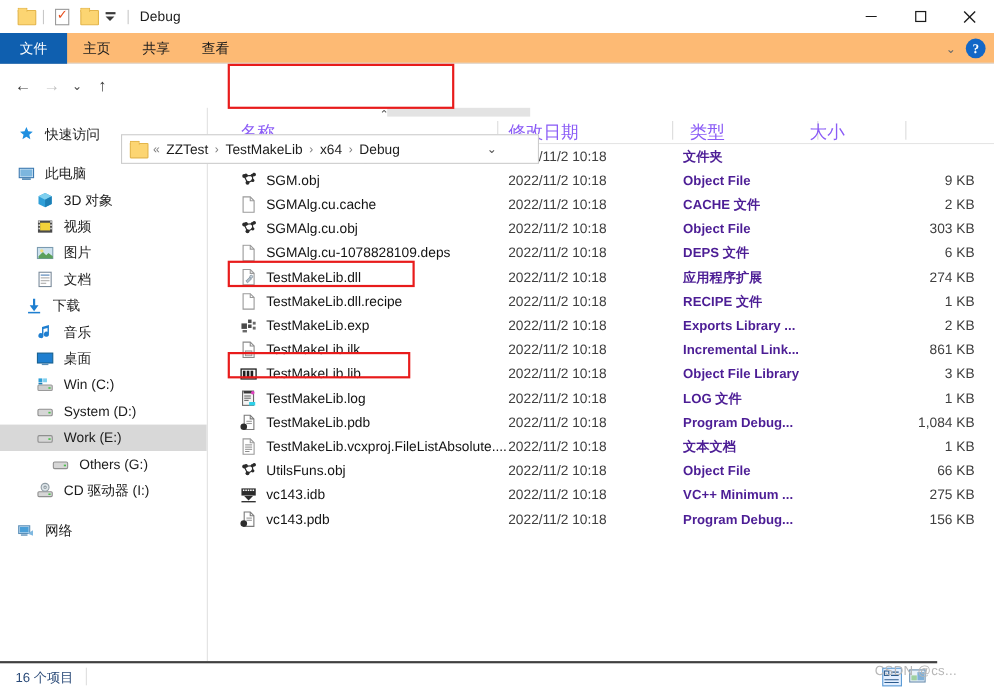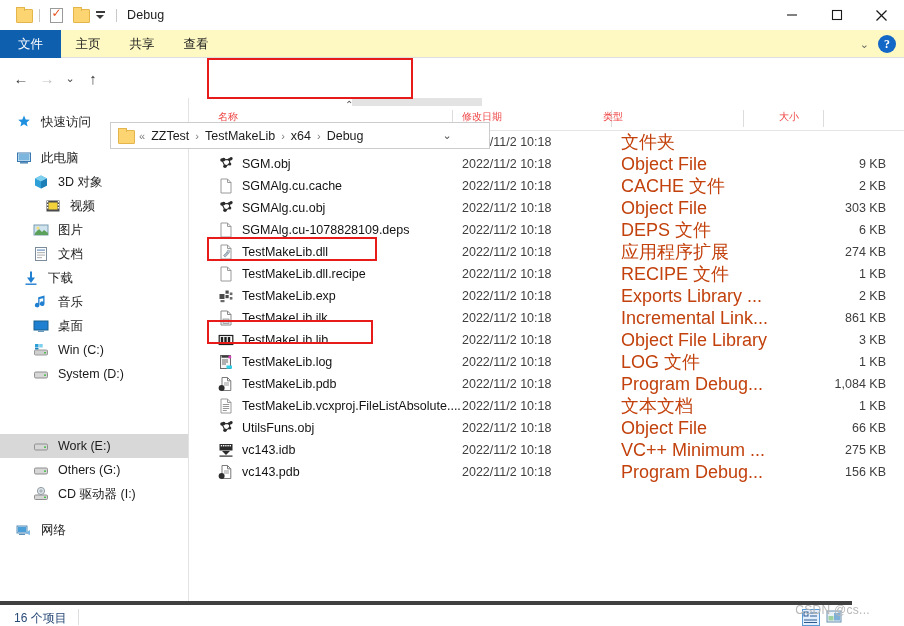--- a/index.html
+++ b/index.html
@@ -46,21 +46,21 @@
   .win-title {
     font-size:12.5px; color:#1c1c1c; margin-left:3px; letter-spacing:.1px;
   }
   .wincontrols { position:absolute; right:0; top:0; display:flex; height:30px; }
   .wc { width:45px; height:30px; display:flex; align-items:center; justify-content:center; }
   .wc svg { display:block; }
 
   
   .ribbon {
     position:absolute; left:0; top:30px; width:904px; height:28px;
-    background:#fef9c3; border-bottom:1px solid #dedede;font-family:Liberation Serif, serif;
+    background:#fdba74; border-bottom:1px solid #dedede;font-family:Liberation Serif, serif;
   }
   .tabs { display:flex; height:28px; align-items:stretch; }
   .tab {
     display:flex; align-items:center; justify-content:center;
     font-size:12.5px; color:#1c1c1c; padding:0 13px; min-width:54px;
   }
   .tab.file { background:#0f5faf; color:#fff; font-size:12.5px; padding:0 18px; }
   .ribbon-right { position:absolute; right:8px; top:2px; display:flex; align-items:center; gap:9px; height:24px;}
   .chev-sm { color:#6a6a6a; font-size:11px; }
   .help-btn {
@@ -93,49 +93,49 @@
   }
   .search-ph { font-size:12.5px; color:#4a4a4a; }
 
   
   .navpane {
     position:absolute; left:0; top:98px; width:189px; height:503px;
     background:#fff; border-right:1px solid #e2e2e2; overflow:hidden;
   }
   .nav-item { height:24px; display:flex; align-items:center; font-size:12.5px; color:#1b1b1b; }
   .nav-item .ic { width:20px; display:flex; align-items:center; justify-content:center; margin-right:7px; }
-  .nav-item.sel { background:#d8d8d8;margin-top:48px; }
+  .nav-item.sel { background:#d8d8d8; }
   .nav-gap { height:12px; }
 
   
   .listarea { position:absolute; left:206px; top:98px; width:698px; height:503px; background:#fff; }
   .hdr-topstrip { position:absolute; left:146px; top:0px; width:130px; height:8px; background:#e3e3e3; }
   .colhdr {
     position:absolute; left:0; top:8px; width:698px; height:25px;
     border-bottom:1px solid #e5e5e5; display:flex; align-items:center;
   }
-  .ch { font-size:10px; color:#ef4444; position:absolute; top:4px; }
+  .ch { font-size:16px; color:#8b5cf6; position:absolute; top:4px; }
   .ch-div { position:absolute; top:4px; width:1px; height:17px; background:#dcdcdc; }
   .sortmark { position:absolute; left:139px; top:-7px; font-size:10px; color:#555; }
 
   .rows { position:absolute; left:0; top:33px; width:698px; }
   .row { height:22px; display:flex; align-items:center; position:relative; }
   .c-name { position:absolute; left:12px; display:flex; align-items:center; gap:8px; }
   .c-name .label { font-size:12.5px; color:#131313; white-space:nowrap; }
   .c-date { position:absolute; left:256px; font-size:12.5px; color:#3e3e3e; white-space:nowrap;}
-  .c-type { position:absolute; left:415px; font-size:18px; color:#c2410c; white-space:nowrap;}
+  .c-type { position:absolute; left:415px; font-size:12px; color:#4c1d95; white-space:nowrap;font-weight:bold;}
   .c-size { position:absolute; left:610px; width:70px; text-align:right; font-size:12.5px; color:#3e3e3e; }
 
   
   .ic16 { width:16px; height:16px; position:relative; flex:0 0 16px; }
 
   
   .statusbar {
     position:absolute; left:0; top:601px; width:852px; height:25px;
-    border-top:4px solid #404040; background:#fff;
+    border-top:2px solid #404040; background:#fff;
   }
   .status-txt { position:absolute; left:14px; top:5px; font-size:12px; color:#2a4a78; }
   .status-div { position:absolute; left:78px; top:4px; width:1px; height:16px; background:#dedede; }
   .viewmodes { position:absolute; right:8px; top:4px; display:flex; gap:6px; align-items:center; }
   .vm { width:18px; height:17px; position:relative; }
   .vm.active { border:1px solid #5b9bd5; background:#e3efff; }
   .watermark {
     position:absolute; right:34px; top:603px; font-size:12px; color:#b6b6b6;
     letter-spacing:.3px; white-space:nowrap;
   }
@@ -260,21 +260,21 @@
       <div class="nav-item" style="padding-left:31px">
       <span class="ic">
           <svg width="16" height="16" viewBox="0 0 16 16">
             <path d="M8 1.5l6 3v7l-6 3-6-3v-7z" fill="#2f9fd8"></path>
             <path d="M8 1.5l6 3-6 3-6-3z" fill="#7fd0ef"></path>
             <path d="M8 7.5v7l6-3v-7z" fill="#1d7fb5"></path>
           </svg>
         </span>
       <span>3D 对象</span>
     </div>
-      <div class="nav-item" style="padding-left:43px">
+      <div class="nav-item" style="padding-left:31px">
       <span class="ic">
           <svg width="16" height="16" viewBox="0 0 16 16">
             <rect x="1.5" y="2.5" width="13" height="11" fill="#4a4a4a"></rect>
             <rect x="3.5" y="4.5" width="9" height="7" fill="#f2d23a"></rect>
             <rect x="2" y="3" width="1.2" height="1.5" fill="#fff"></rect>
             <rect x="2" y="6" width="1.2" height="1.5" fill="#fff"></rect>
             <rect x="2" y="9" width="1.2" height="1.5" fill="#fff"></rect>
             <rect x="12.8" y="3" width="1.2" height="1.5" fill="#fff"></rect>
             <rect x="12.8" y="6" width="1.2" height="1.5" fill="#fff"></rect>
             <rect x="12.8" y="9" width="1.2" height="1.5" fill="#fff"></rect>
@@ -353,21 +353,21 @@
     </div>
       <div class="nav-item sel" style="padding-left:31px">
       <span class="ic">
           <svg width="16" height="16" viewBox="0 0 16 16">
             <rect x="1.5" y="6" width="13" height="6" rx="1.2" fill="#d6d6d6" stroke="#8f8f8f"></rect>
             <rect x="11" y="8.4" width="2" height="1.5" fill="#4ac04a"></rect>
           </svg>
         </span>
       <span>Work (E:)</span>
     </div>
-      <div class="nav-item" style="padding-left:31px">
+      <div class="nav-item" style="padding-left:45px">
       <span class="ic">
           <svg width="16" height="16" viewBox="0 0 16 16">
             <rect x="1.5" y="6" width="13" height="6" rx="1.2" fill="#d6d6d6" stroke="#8f8f8f"></rect>
             <rect x="11" y="8.4" width="2" height="1.5" fill="#4ac04a"></rect>
           </svg>
         </span>
       <span>Others (G:)</span>
     </div>
       <div class="nav-item" style="padding-left:31px">
       <span class="ic">
@@ -395,23 +395,23 @@
     </div>
 
   <div class="listarea">
     <div class="hdr-topstrip"></div>
     <div class="colhdr">
       <span class="ch" style="left:12px;">名称</span>
       <span class="sortmark">⌃</span>
       <span class="ch-div" style="left:246px;"></span>
       <span class="ch" style="left:256px;">修改日期</span>
       <span class="ch-div" style="left:405px;"></span>
-      <span class="ch" style="left:397px;">类型</span>
+      <span class="ch" style="left:421px;">类型</span>
       <span class="ch-div" style="left:537px;"></span>
-      <span class="ch" style="left:573px;">大小</span>
+      <span class="ch" style="left:530px;">大小</span>
       <span class="ch-div" style="left:617px;"></span>
     </div>
     <div class="rows" id="rows">
         <div class="row">
      <span class="c-name">
         <span class="ic16"><svg width="16" height="16" viewBox="0 0 16 16">
                 <path d="M1 3h5l1.3 1.6H15V13H1z" fill="#fcd572" stroke="#e0b348"></path>
               </svg></span>
         <span class="label">TestMakeLib.tlog</span>
      </span>

